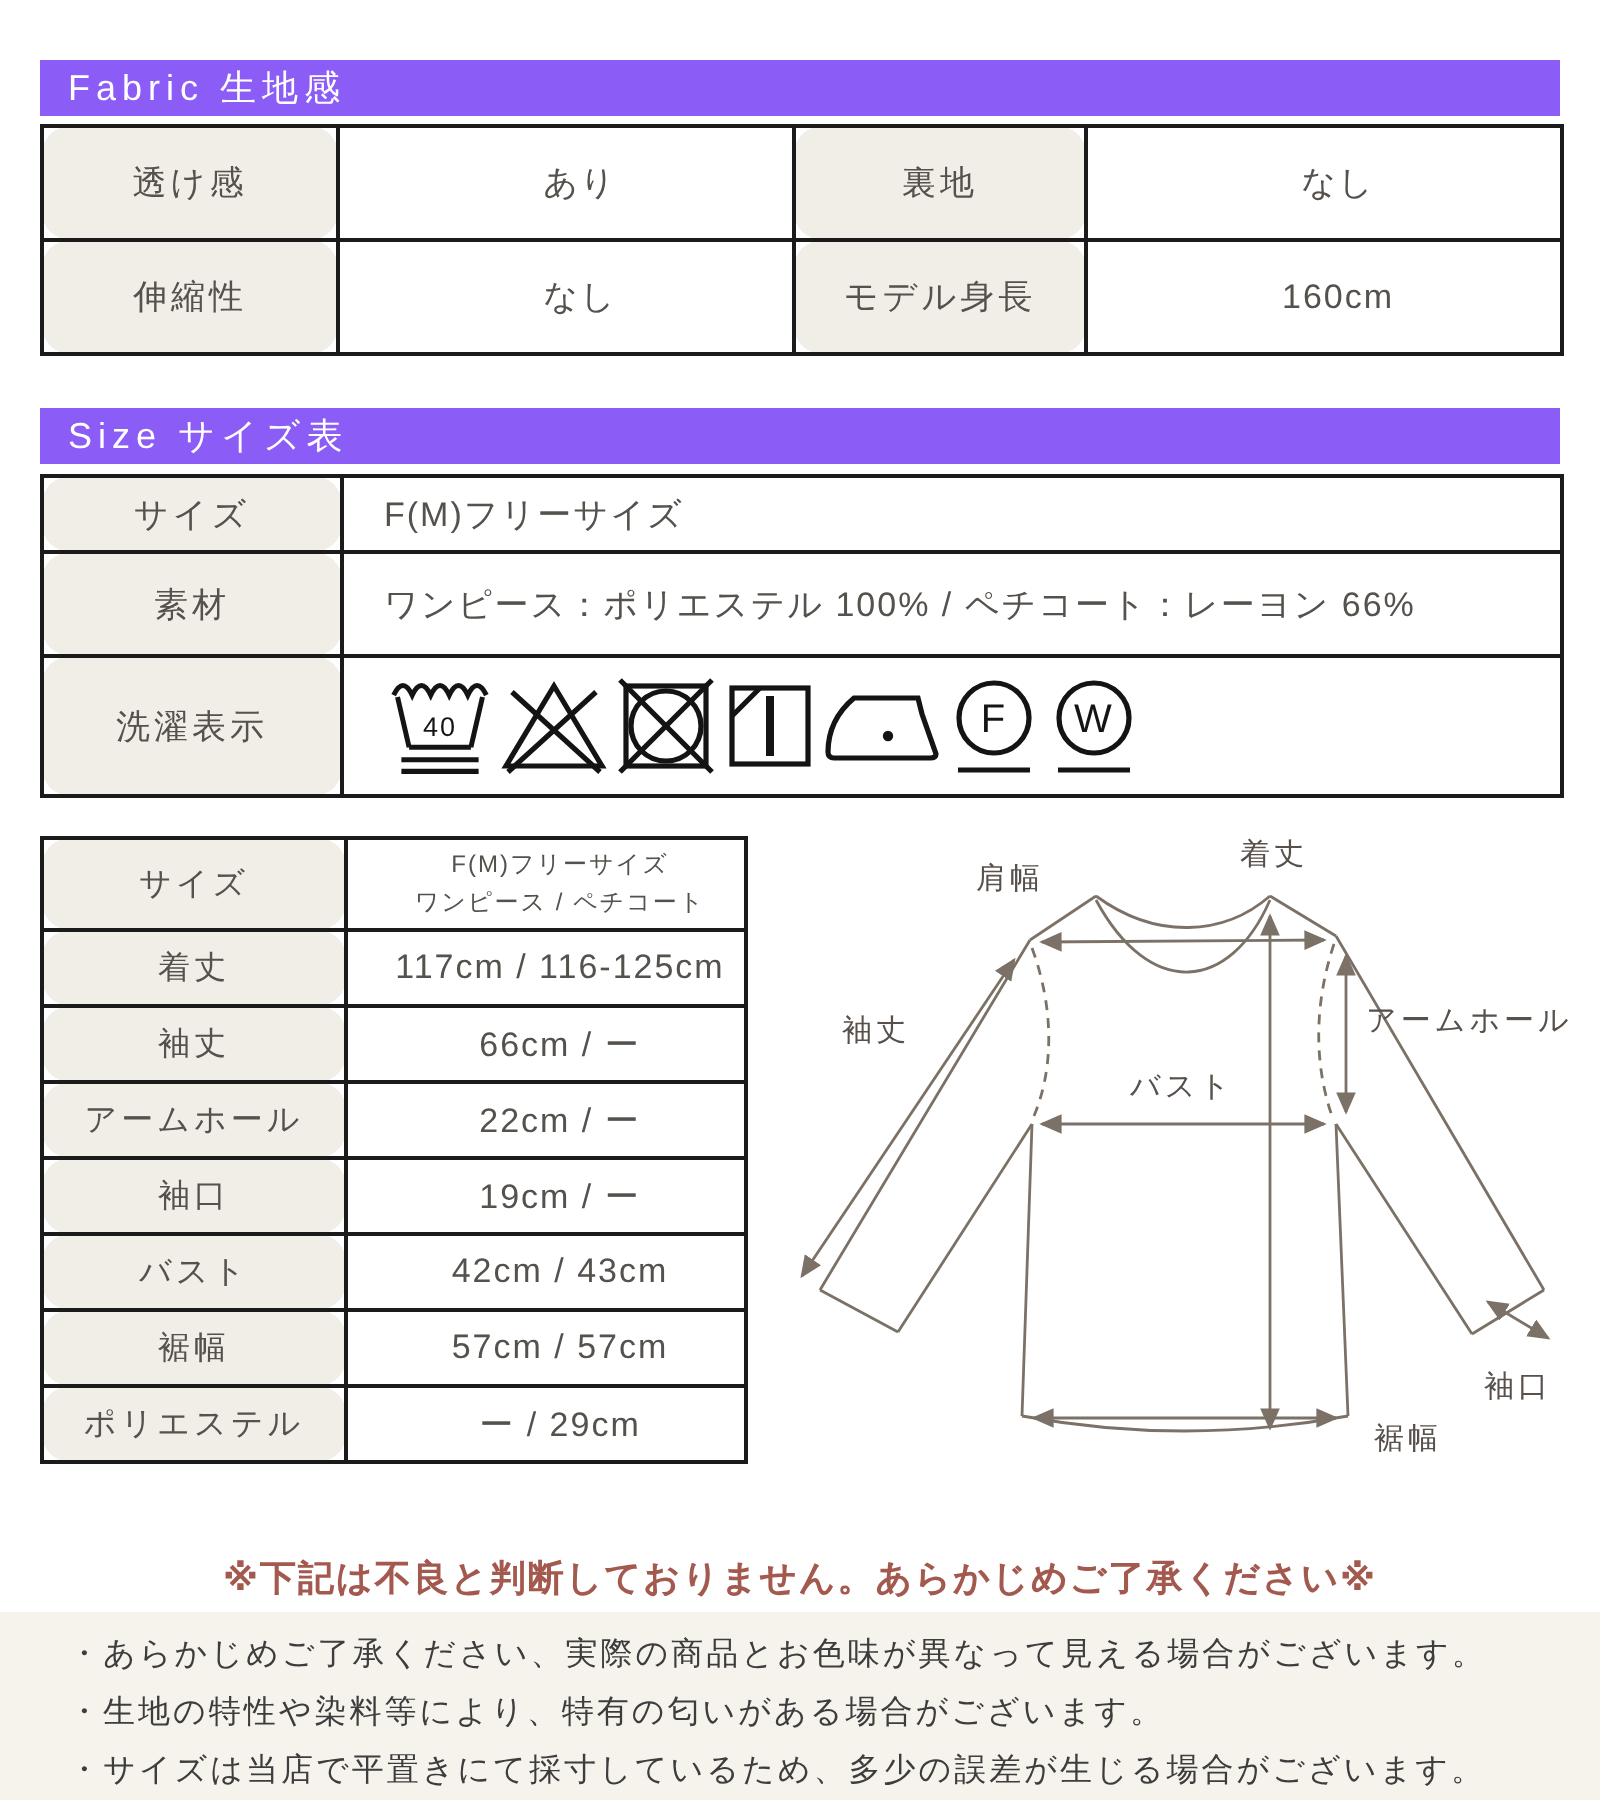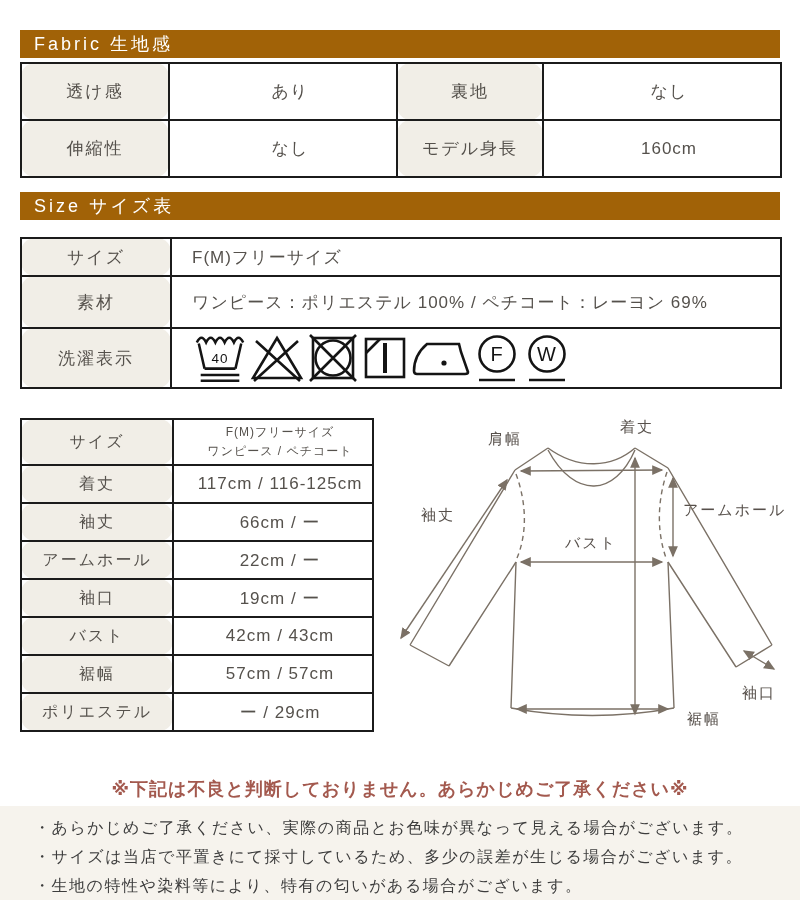--- a/index.html
+++ b/index.html
@@ -1,40 +1,40 @@
 <!DOCTYPE html>
 <html><head>
 <meta charset="utf-8">
 <style>
   * { margin:0; padding:0; box-sizing:border-box; }
   html,body { width:800px; height:900px; background:#ffffff;
     font-family:"Liberation Sans","DejaVu Sans",sans-serif; }
   .page { position:relative; width:800px; height:900px; background:#fff; overflow:hidden; }
 
   .sec-header { position:absolute; left:20px; width:760px; height:28px;
-    background:#a16207; color:#ffffff; font-size:18px; line-height:28px;
+    background:#8b5cf6; color:#ffffff; font-size:18px; line-height:28px;
     padding-left:14px; letter-spacing:3px; }
   #fabric-header { top:30px; }
-  #size-header { top:192px; }
+  #size-header { top:204px; }
 
   table { border-collapse:collapse; position:absolute; table-layout:fixed; }
   th,td { border:2px solid #1b1b1b; color:#55514c; font-weight:normal;
     vertical-align:middle; }
   th { background:#f1eee7; text-align:center; font-size:17px; letter-spacing:2px;border-radius:14px; }
   td { background:#ffffff; text-align:center; font-size:17px; letter-spacing:1px;padding-left:14px; }
 
   #fabric-table { left:20px; top:62px; width:760px; }
   #fabric-table tr { height:57px; }
   #fabric-table col.c1 { width:148px; } #fabric-table col.c2 { width:228px; }
   #fabric-table col.c3 { width:146px; } #fabric-table col.c4 { width:238px; }
 
   #size-table { left:20px; top:237px; width:760px; }
   #size-table col.c1 { width:150px; } #size-table col.c2 { width:610px; }
   #size-table tr.r1 { height:38px; } #size-table tr.r2 { height:52px; }
-  #size-table tr.r3 { height:60px; }
+  #size-table tr.r3 { height:70px; }
   #size-table td { text-align:left; padding-left:20px; }
 
   .care-row { display:flex; align-items:center; }
   .care-icon { display:flex; align-items:center; }
   .care-icon svg { display:block; }
   .care-icon text { font-family:"Liberation Sans","DejaVu Sans",sans-serif; fill:#141414; }
 
   #meas-table { left:20px; top:418px; width:352px; }
   #meas-table col.c1 { width:152px; } #meas-table col.c2 { width:200px; }
   #meas-table tr { height:38px; }
@@ -93,21 +93,21 @@
         <col class="c1">
         <col class="c2">
       </colgroup>
     <tbody>
         <tr class="r1">
       <th>サイズ</th>
       <td>F(M)フリーサイズ</td>
     </tr>
     <tr class="r2">
       <th>素材</th>
-      <td>ワンピース：ポリエステル 100% / ペチコート：レーヨン 69%</td>
+      <td>ワンピース：ポリエステル 100% / ペチコート：レーヨン 66%</td>
     </tr>
     <tr class="r3">
       <th>洗濯表示</th>
       <td>
         <div class="care-row">
           <span class="care-icon">
             <svg width="56" height="54" viewBox="0 0 58 54" stroke="#141414" stroke-width="2.6" fill="none">
               <path d="M5,11 q4.8,-10 9.6,0 q4.8,-10 9.6,0 q4.8,-10 9.6,0 q4.8,-10 9.6,0 q4.8,-10 9.6,0"></path>
               <path d="M7,12 L13,38 M51,12 L45,38 M13,38 L45,38"></path>
               <text x="29" y="32" text-anchor="middle" font-size="14" stroke="none">40</text>
@@ -239,17 +239,17 @@
     <text x="201" y="140" text-anchor="middle">バスト</text>
     <text x="293" y="107" text-anchor="start">アームホール</text>
     <text x="369" y="290" text-anchor="middle">袖口</text>
     <text x="297" y="316" text-anchor="start">裾幅</text>
   </svg>
 
   <div id="warning">※下記は不良と判断しておりません。あらかじめご了承ください※</div>
 
   <ul id="notes">
     <li class="note-line">・あらかじめご了承ください、実際の商品とお色味が異なって見える場合がございます。</li>
+    <li class="note-line">・生地の特性や染料等により、特有の匂いがある場合がございます。</li>
     <li class="note-line">・サイズは当店で平置きにて採寸しているため、多少の誤差が生じる場合がございます。</li>
-    <li class="note-line">・生地の特性や染料等により、特有の匂いがある場合がございます。</li>
   </ul>
 
 </div>
 
 </body></html>

